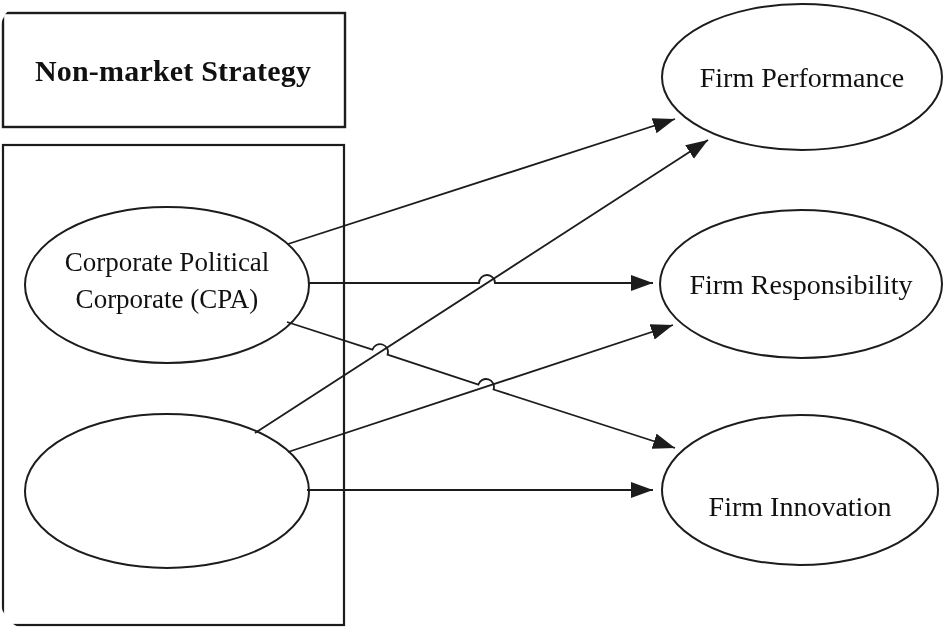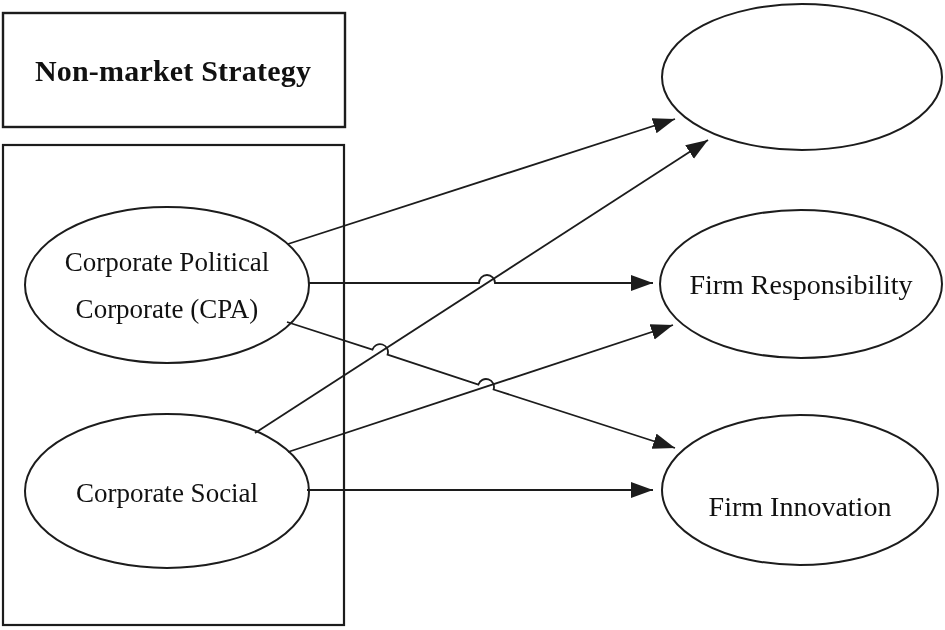--- a/index.html
+++ b/index.html
@@ -8,36 +8,37 @@
     background: #ffffff;
   }
   .canvas {
     position: relative;
     width: 945px;
     height: 630px;
     background: #ffffff;
     overflow: hidden;
     font-family: "Liberation Serif", "DejaVu Serif", serif;
     color: #111111;
+    border-radius: 32px;
   }
   .canvas svg {
     position: absolute;
     left: 0;
     top: 0;
   }
   .lbl {
     position: absolute;
     transform: translate(-50%, -50%);
     text-align: center;
     line-height: 37px;
     font-size: 27px;
     white-space: nowrap;
     color: #111111;
   }
-  .lbl .line { display: block; margin-top: 10px; }
+  .lbl .line { display: block; }
   .lbl-title {
     font-size: 30px;
     font-weight: bold;
     letter-spacing: 0.2px;
   }
   .lbl-right {
     font-size: 28px;
   }
 </style>
 </head>
@@ -76,21 +77,21 @@
   </svg>
 
   <div class="lbl lbl-title" style="left:173px; top:70px;">Non-market Strategy</div>
 
   <div class="lbl" style="left:167px; top:281px;">
     <span class="line">Corporate Political</span>
     <span class="line">Corporate (CPA)</span>
   </div>
 
   <div class="lbl" style="left:167px; top:488px;">
-    <span class="line">Corporate Social</span>
   </div>
 
+  <div class="lbl lbl-right" style="left:802px; top:77px;">Firm Performance</div>
 
   <div class="lbl lbl-right" style="left:801px; top:284px;">Firm Responsibility</div>
 
   <div class="lbl lbl-right" style="left:800px; top:490px;margin-top:16px;">Firm Innovation</div>
 
 </div>
 
 </body></html>

